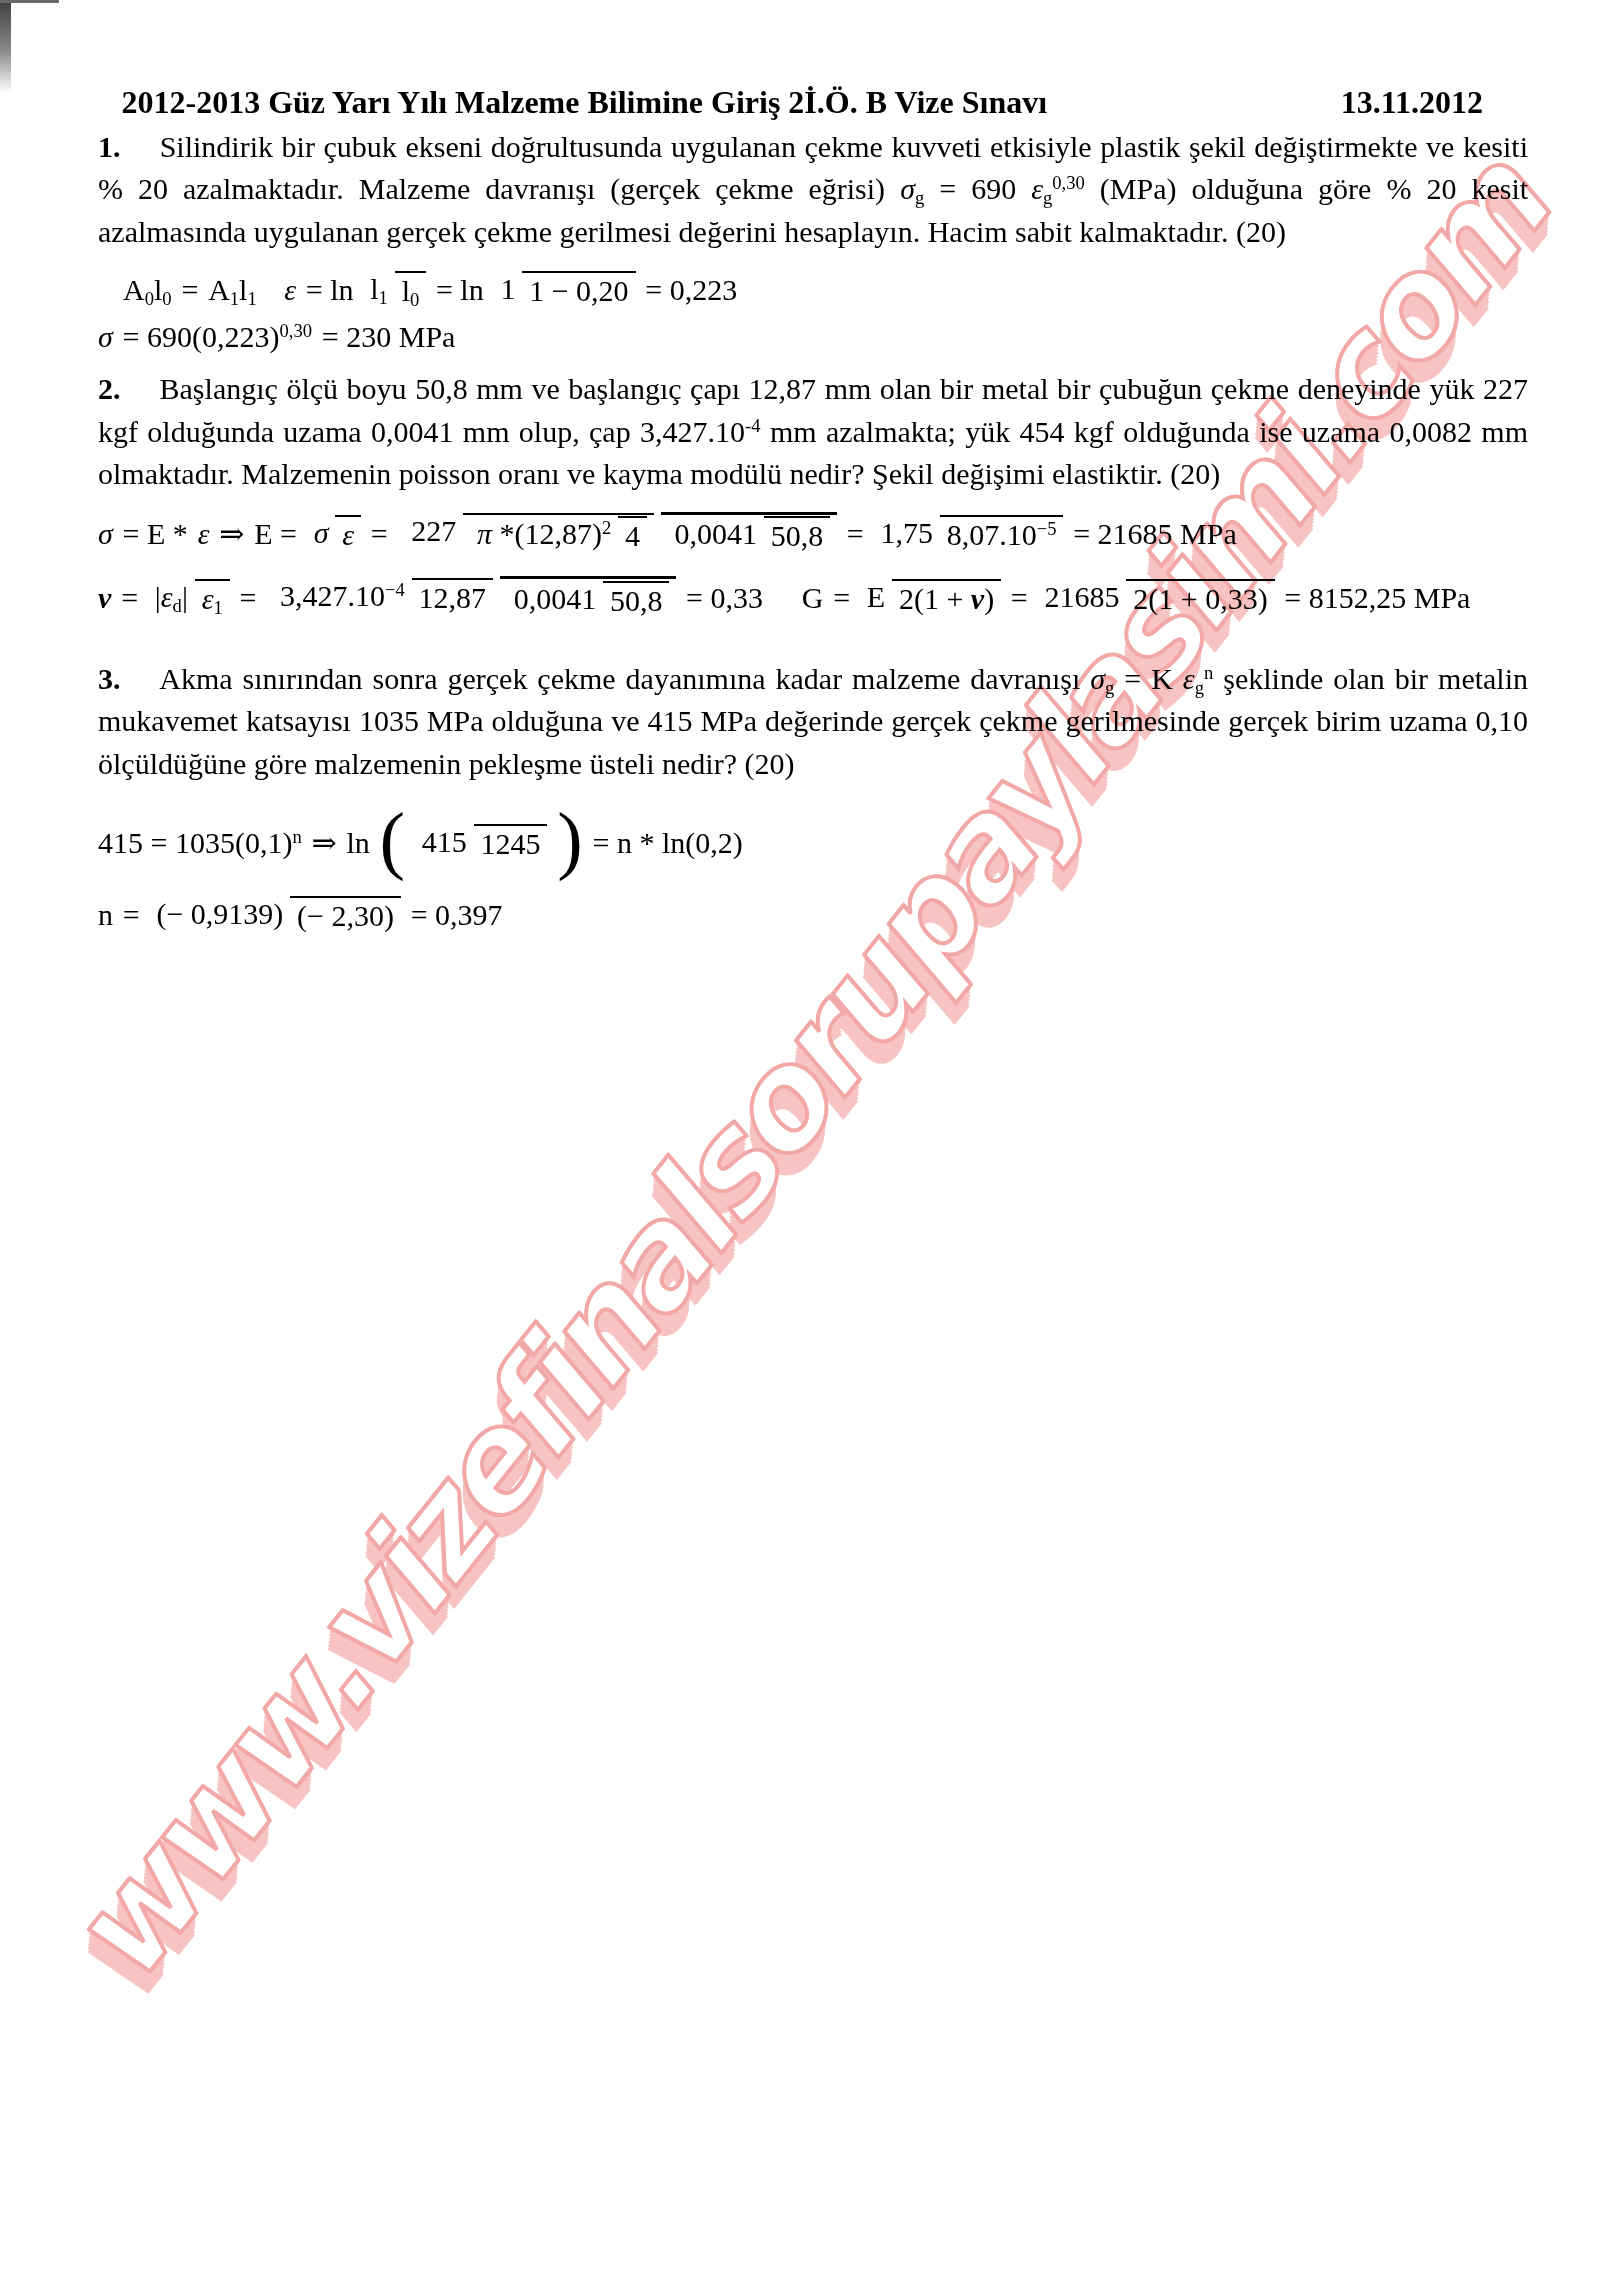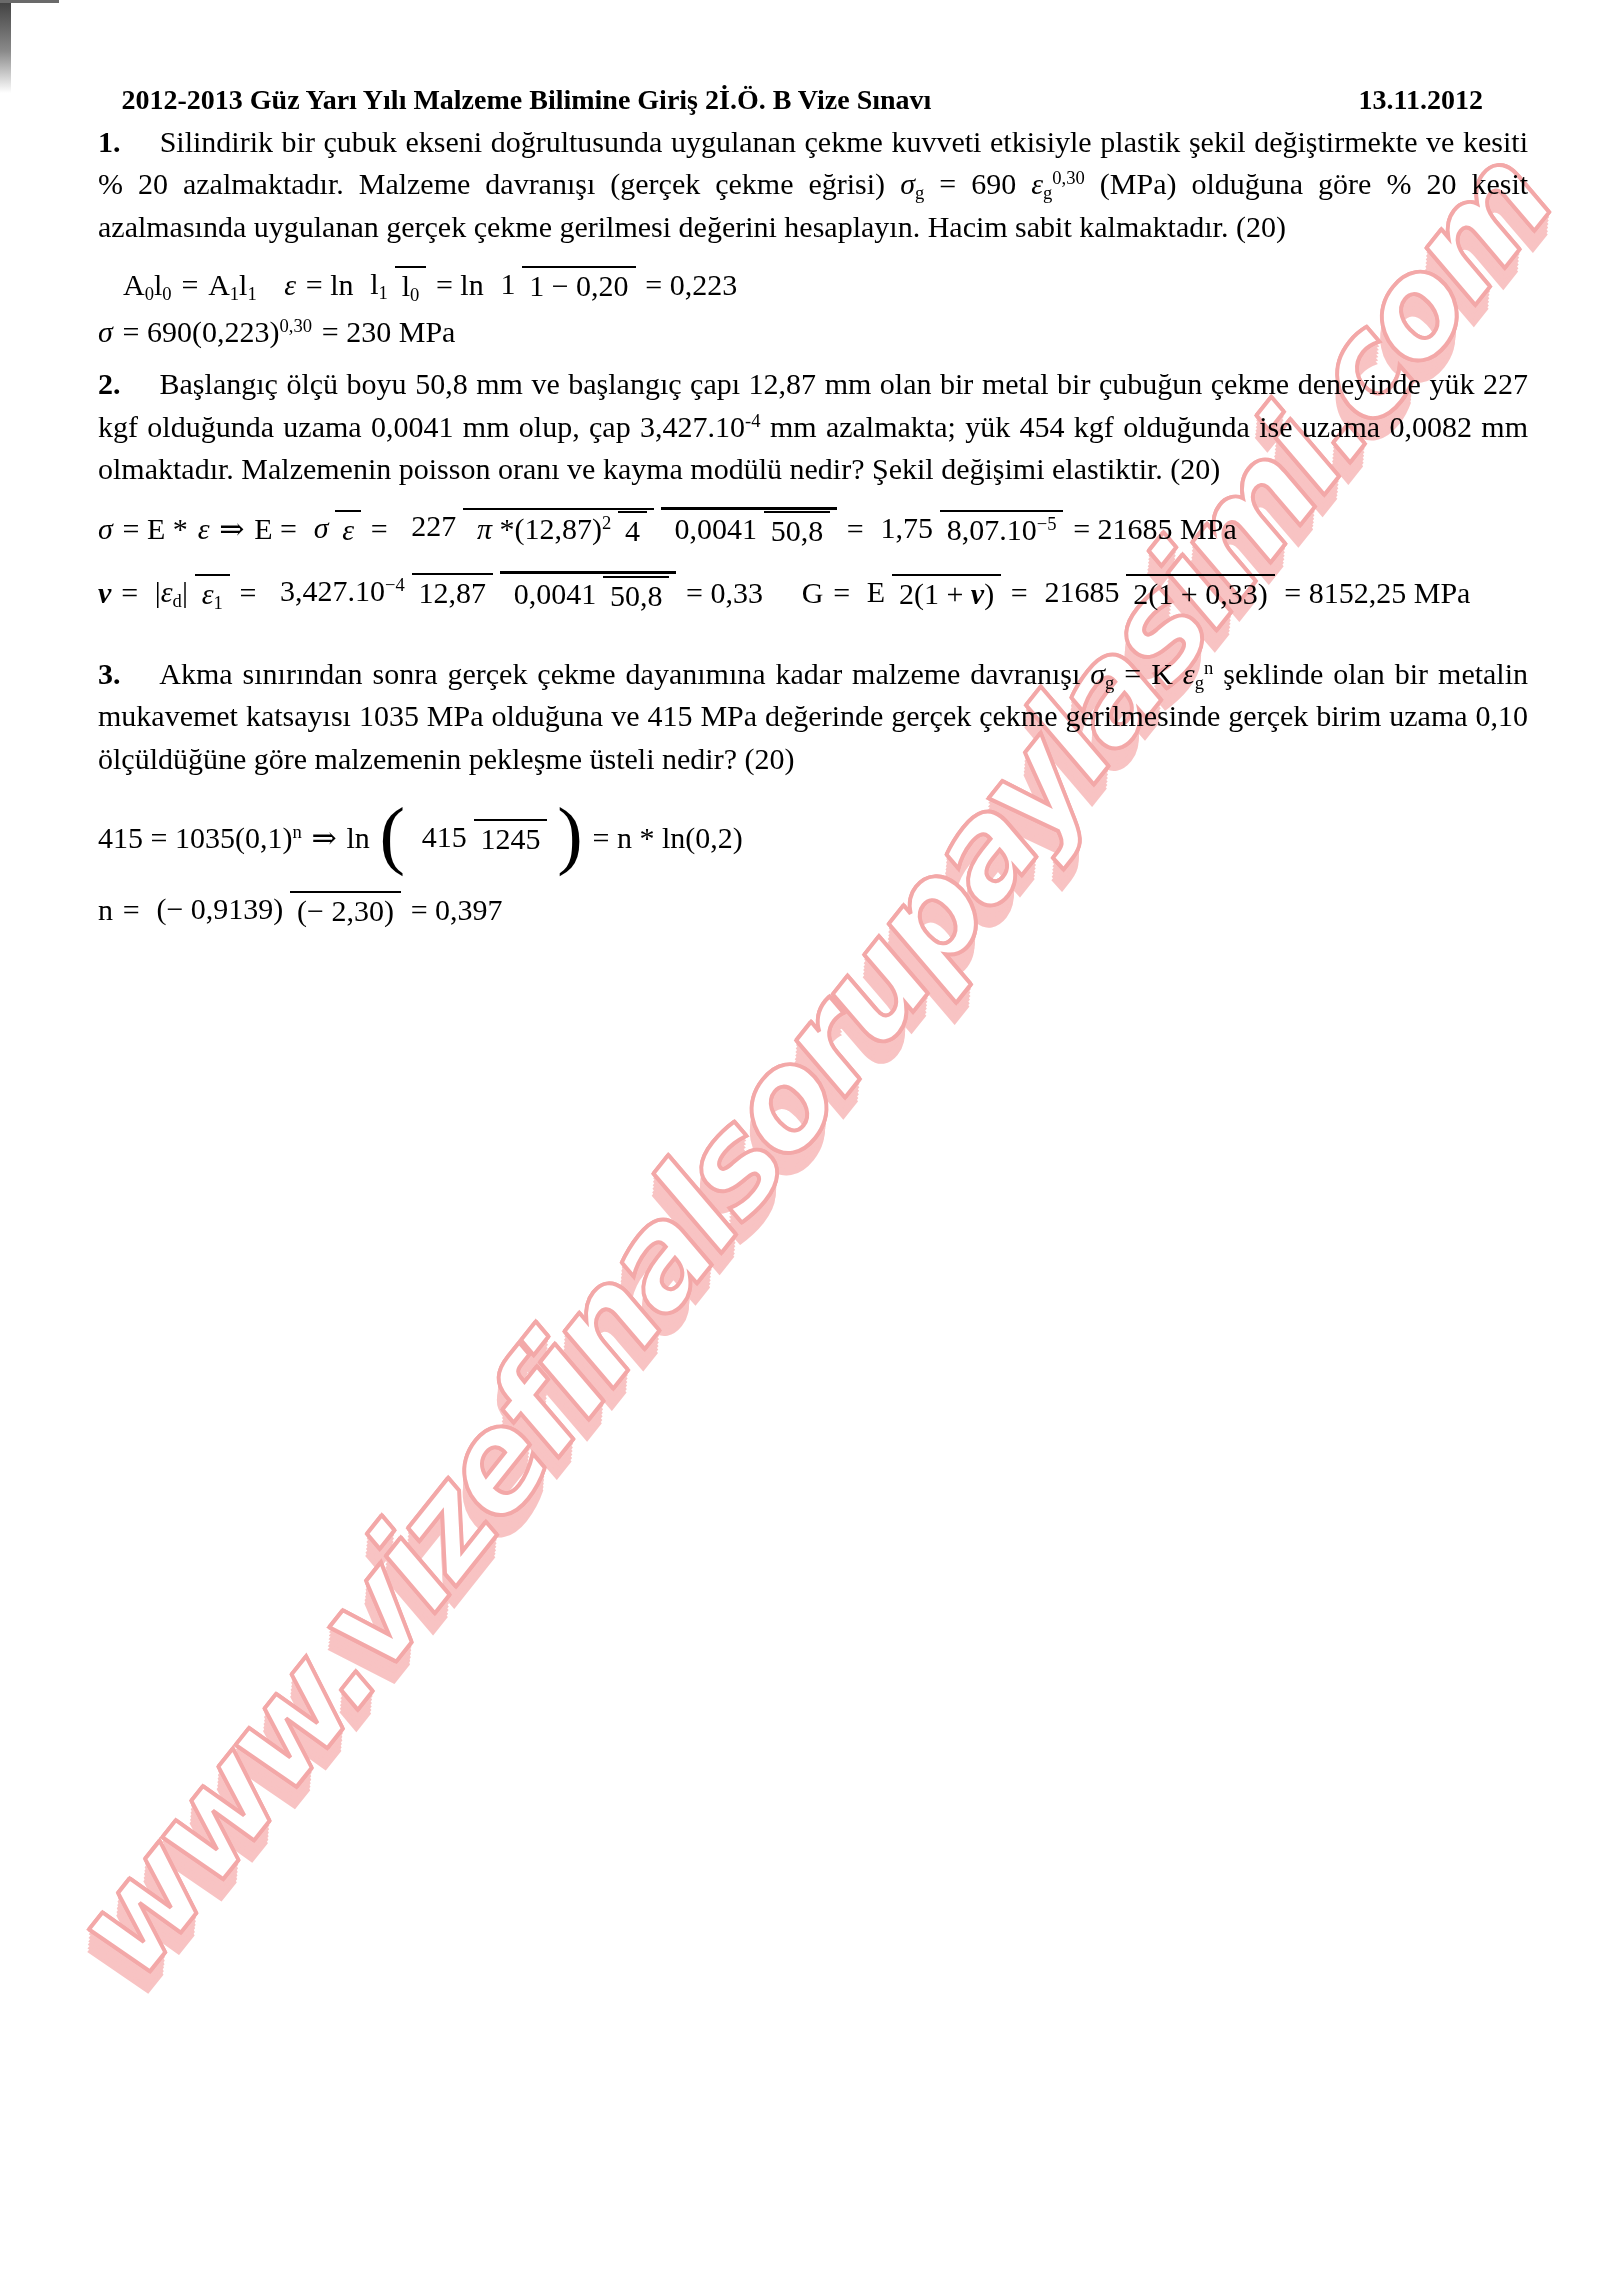--- a/index.html
+++ b/index.html
@@ -28,21 +28,21 @@
     color:#ffffff;
     -webkit-text-stroke:3.9px #f3a8a8;
     text-shadow:
       2px 0 0 #f3a8a8, -2px 0 0 #f3a8a8, 0 2px 0 #f3a8a8, 0 -2px 0 #f3a8a8,
       -3.9px 2.9px 0 #f8c3c3, -6.9px 4.9px 0 #f8c3c3, -9.8px 6.9px 0 #f8c3c3,
       -12.7px 8.8px 0 #f8c3c3, -15.7px 10.8px 0 #f8c3c3, -18.6px 12.7px 0 #f8c3c3;
   }
   
   .content { position:relative; z-index:1; padding:82px 93px 0 98px; }
   .header { display:flex; justify-content:space-between; align-items:center;
-            font-weight:bold; font-size:28px; line-height:1.25; }
+            font-weight:bold; font-size:32px; line-height:1.25; }
   .header .title { margin-left:23.5px; }
   .header .date  { margin-right:45px; }
   p.q { font-size:30px; line-height:1.42; text-align:justify; margin:3.9px 0 0 0; }
   .qnum { display:inline-block; width:53px; font-weight:bold; }
   sub { font-size:0.62em; vertical-align:-0.28em; line-height:0; }
   sup { font-size:0.62em; vertical-align:0.55em; line-height:0; }
   .v { font-style:italic; }
   .bv { font-style:italic; font-weight:bold; }
   .tk { white-space:nowrap; }
   

